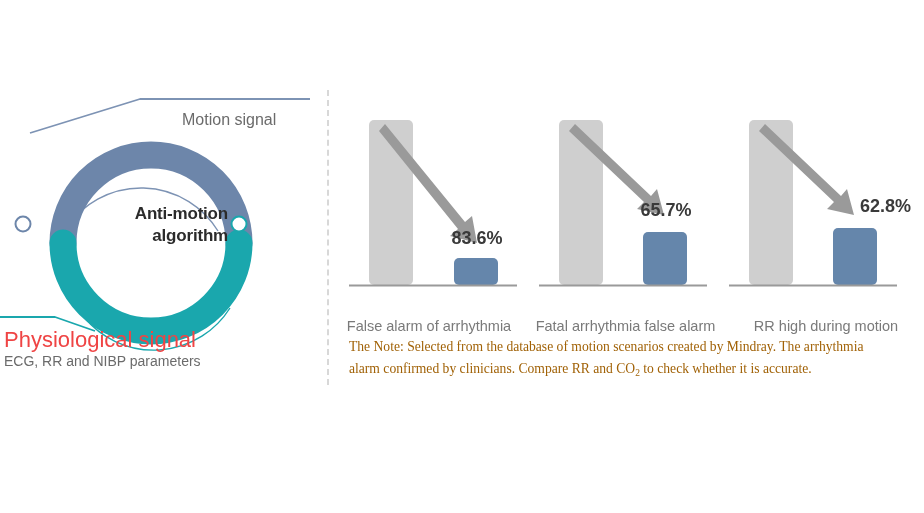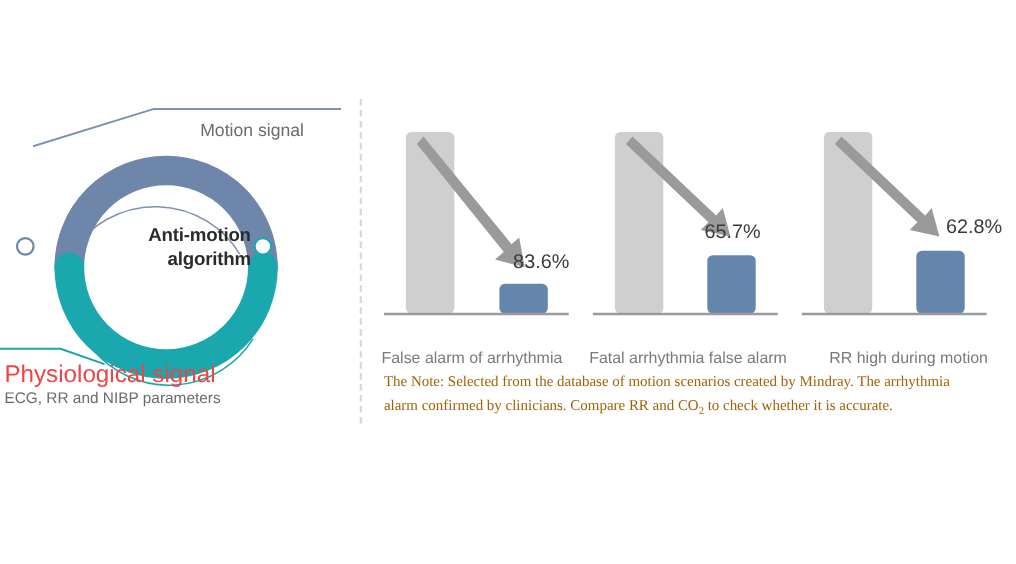--- a/index.html
+++ b/index.html
@@ -112,21 +112,21 @@
     position: absolute;
     top: 0;
     font-size: 14.5px;
     color: #7a7a7a;
     white-space: nowrap;
     text-align: center;
   }
   .pct-label {
     position: absolute;
     font-size: 18px;
-    font-weight: normal;
+    font-weight: bold;
     color: #3a3a3a;
     white-space: nowrap;
     text-align: center;
   }
   .note {
     position: absolute;
     left: 22px;
     top: 336px;
     width: 536px;
     font-size: 13.6px;
@@ -192,21 +192,21 @@
       <rect x="306" y="132" width="44" height="53" rx="5" fill="#6586ab"></rect>
       <line x1="202" y1="185.5" x2="370" y2="185.5" stroke="#9a9a9a" stroke-width="2.2"></line>
       <path d="M 238 24 L 314 96 L 320 89 L 327 115 L 300 109 L 307 102 L 232 31 Z" fill="#9a9a9a"></path>
 
       <rect x="412" y="20" width="44" height="165" rx="5" fill="#cfcfcf"></rect>
       <rect x="496" y="128" width="44" height="57" rx="5" fill="#6586ab"></rect>
       <line x1="392" y1="185.5" x2="560" y2="185.5" stroke="#9a9a9a" stroke-width="2.2"></line>
       <path d="M 428 24 L 504 96 L 510 89 L 517 115 L 490 109 L 497 102 L 422 31 Z" fill="#9a9a9a"></path>
     </svg>
 
-    <div class="pct-label" style="left:110px; top:228px; width:110px;">83.6%</div>
+    <div class="pct-label" style="left:95px; top:228px; width:110px;">83.6%</div>
     <div class="pct-label" style="left:284px; top:200px; width:110px;">65.7%</div>
     <div class="pct-label" style="left:474px; top:196px; width:110px;text-align:right;">62.8%</div>
 
     <div class="cat-labels">
       <div class="cat-label" style="left:-8px; width:200px;">False alarm of arrhythmia</div>
       <div class="cat-label" style="left:186px; width:205px;">Fatal arrhythmia false alarm</div>
       <div class="cat-label" style="left:389px; width:200px;">RR high during motion</div>
     </div>
 
     <div class="note"><span>The Note: Selected from the database of motion scenarios created by Mindray. The arrhythmia alarm confirmed by clinicians. Compare RR and CO</span><sub>2</sub><span> to check whether it is accurate.</span></div>

